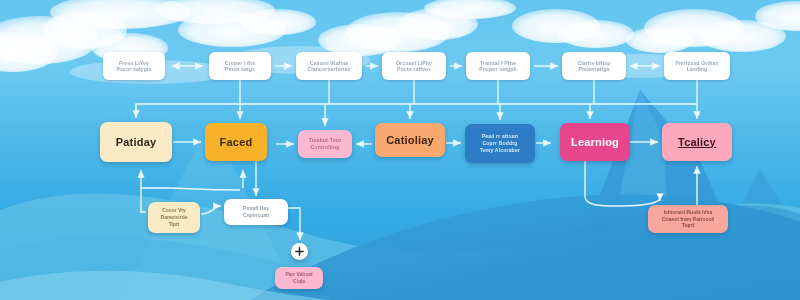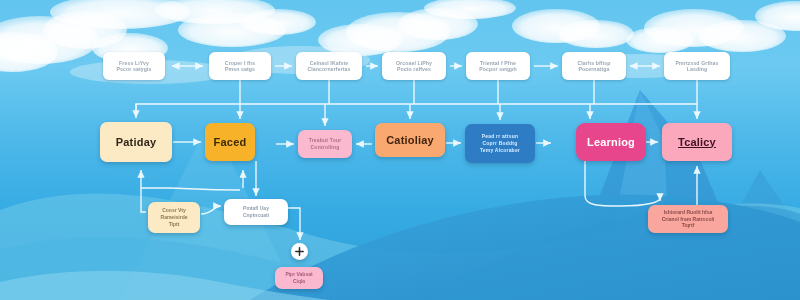--- a/index.html
+++ b/index.html
@@ -251,36 +251,36 @@
         <span class="ln">Clarhs bffisp</span>
         <span class="ln">Pocernattga</span>
       </div>
       <div class="node top" style="left: 664px; top: 52px; width: 66px; height: 28px; background: rgb(255, 255, 255);">
         <span class="ln">Pmrtzssd Grthas</span>
         <span class="ln">Lasding</span>
       </div>
       <div class="node main cream" style="left: 100px; top: 122px; width: 72px; height: 40px; background: rgb(251, 234, 196);">
         <span class="ln">Patiday</span>
       </div>
-      <div class="node main orange" style="left: 205px; top: 123px; width: 50px; height: 38px; background: rgb(247, 178, 41);">
+      <div class="node main orange" style="left: 205px; top: 123px; width: 62px; height: 38px; background: rgb(247, 178, 41);">
         <span class="ln">Faced</span>
       </div>
       <div class="node main pinkSm" style="left: 298px; top: 130px; width: 54px; height: 28px; background: rgb(251, 185, 207);">
         <span class="ln">Treabut Tour</span>
         <span class="ln">Controlling</span>
       </div>
       <div class="node main salmon" style="left: 375px; top: 123px; width: 70px; height: 34px; background: rgb(249, 168, 112);">
         <span class="ln">Catioliay</span>
       </div>
       <div class="node main blueBox" style="left: 465px; top: 124px; width: 70px; height: 39px; background: rgb(45, 124, 196);">
         <span class="ln">Pead rr attsun</span>
         <span class="ln">Coprr Boddtg</span>
         <span class="ln">Temy Alcoraber</span>
       </div>
-      <div class="node main magenta" style="left: 576px; top: 123px; width: 70px; height: 38px; background: rgb(232, 70, 140); border-radius: 9px;">
+      <div class="node main magenta" style="left: 560px; top: 123px; width: 70px; height: 38px; background: rgb(232, 70, 140);">
         <span class="ln">Learniog</span>
       </div>
       <div class="node main pinkLt" style="left: 662px; top: 123px; width: 70px; height: 38px; background: rgb(251, 168, 189); text-decoration: underline;">
         <span class="ln">Tcalicy</span>
       </div>
       <div class="node sub creamS" style="left: 148px; top: 202px; width: 52px; height: 31px; background: rgb(251, 234, 196);">
         <span class="ln">Coosr Vty</span>
         <span class="ln">Rameisirde</span>
         <span class="ln">Tiptt</span>
       </div>

